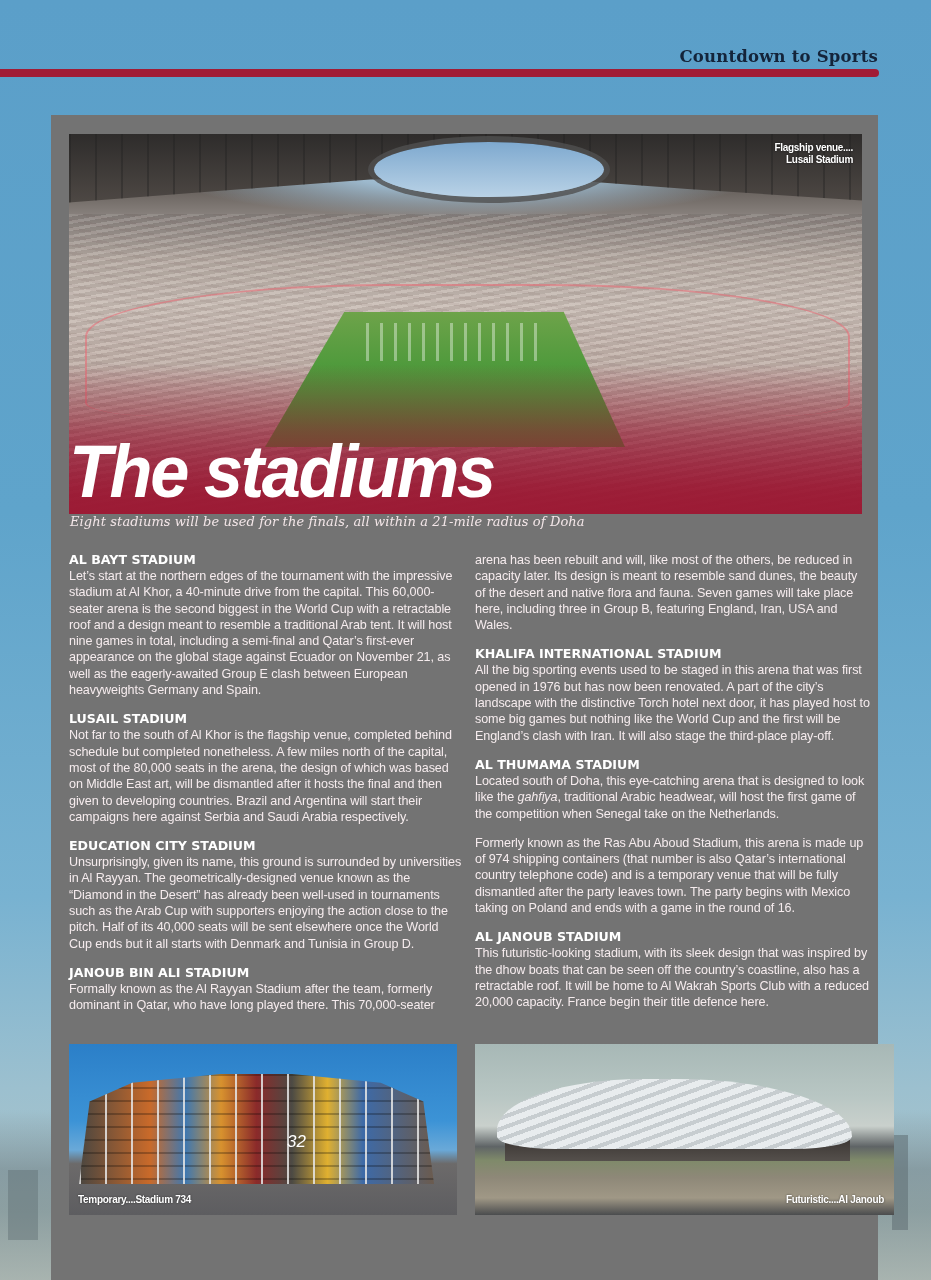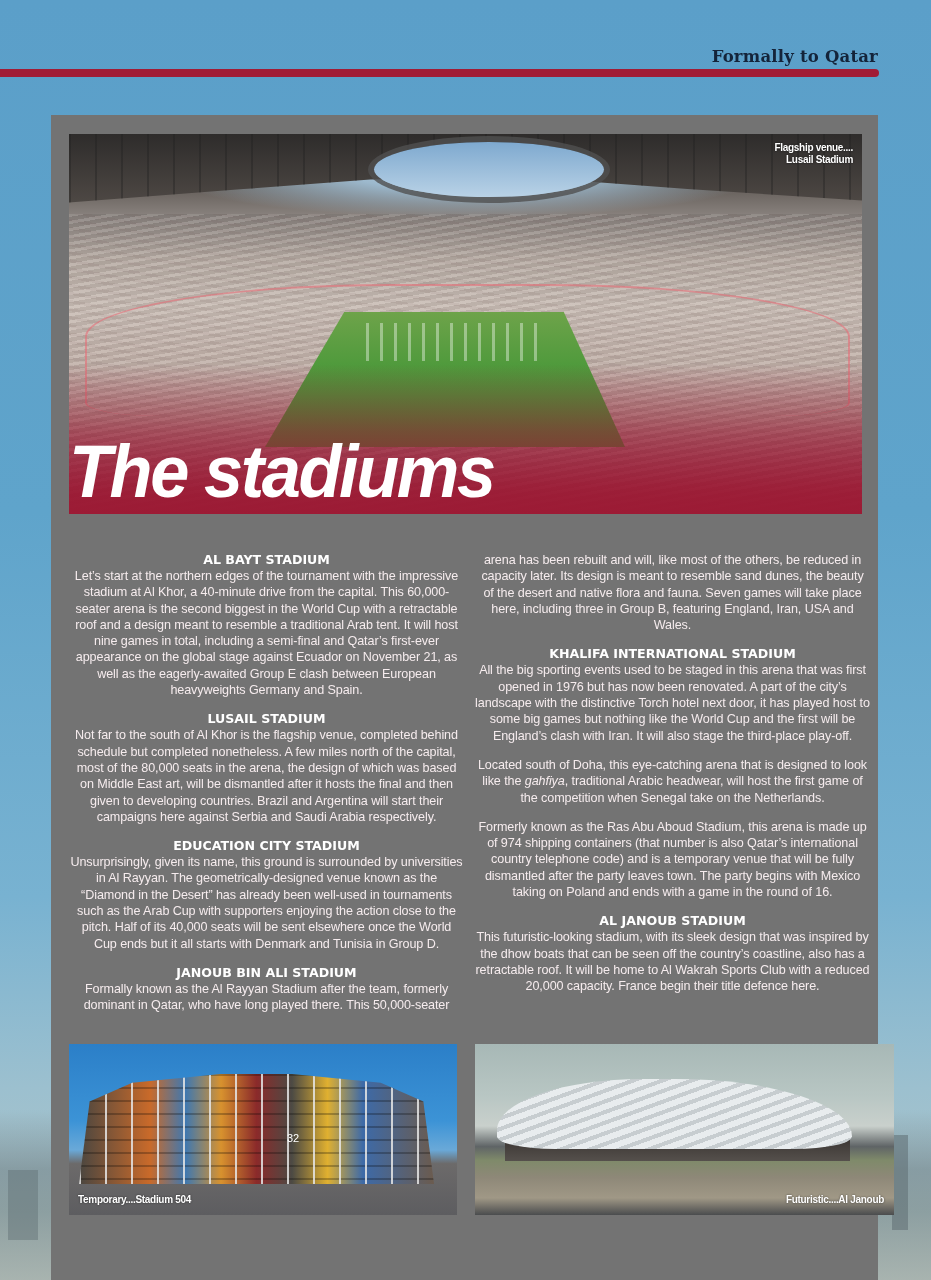--- a/index.html
+++ b/index.html
@@ -94,21 +94,21 @@
     font-family: "DejaVu Serif", serif; font-style: italic; font-size: 13px;
     color: #f3e6e8; letter-spacing: 0.1px;
   }
   .col {
     position: absolute; top: 437px; width: 395px;
     font-family: "Liberation Sans", sans-serif; font-size: 12.6px; line-height: 16.3px;
     color: #f6ecee; letter-spacing: -0.1px;
   }
   .col.left { left: 18px; }
   .col.right { left: 424px; }
-  .article { margin-bottom: 13px; text-align: center; }
+  .article { margin-bottom: 13px; }
   .article h2 {
     margin: 0; font-family: "DejaVu Sans", sans-serif; font-weight: bold; font-size: 12.6px; line-height: 16px;
     color: #ffffff; letter-spacing: 0px;
   }
   .article p { margin: 0; }
   .article p em { font-style: italic; }
   .photo {
     position: absolute; top: 929px; height: 171px; overflow: hidden;
   }
   .photo.left { left: 18px; width: 388px;
@@ -120,21 +120,21 @@
   .container-stack {
     position: absolute; left: 10px; top: 30px; width: 355px; height: 110px;
     background:
       repeating-linear-gradient(90deg, rgba(230,230,230,0.85) 0 2px, rgba(0,0,0,0) 2px 26px),
       repeating-linear-gradient(180deg, rgba(0,0,0,0.25) 0 2px, rgba(0,0,0,0) 2px 13px),
       linear-gradient(90deg, #4a4640 0%, #c96a2a 20%, #3f78b0 30%, #d8922e 40%, #8b2a2a 50%, #4c4a44 60%, #e0b030 70%, #3d6aa8 80%, #6b5b4e 100%);
     clip-path: polygon(3% 25%, 15% 8%, 40% 0, 60% 0, 85% 8%, 97% 25%, 100% 100%, 0 100%);
   }
   .container-number {
     position: absolute; left: 218px; top: 88px; font-family: "Liberation Sans", sans-serif;
-    font-size: 11px; color: #ffffff;
+    font-size: 17px; color: #ffffff; font-style: italic;
   }
   .dome {
     position: absolute; left: 22px; top: 35px; width: 355px; height: 70px;
     background: repeating-linear-gradient(160deg, #e8ecee 0 6px, #c7cdd0 6px 10px);
     border-radius: 45% 55% 18% 18% / 80% 90% 20% 20%;
   }
   .dome-base {
     position: absolute; left: 30px; top: 95px; width: 345px; height: 22px;
     background: linear-gradient(180deg, #3b3633, #55504c);
   }
@@ -145,83 +145,85 @@
   }
   .photo.left .photo-caption { left: 9px; }
   .photo.right .photo-caption { right: 10px; }
 </style>
 </head>
 <body>
 
 <div class="skyline-left"></div>
 <div class="skyline-right"></div>
 
-<div class="section-header">Formally to Qatar</div>
+<div class="section-header">Countdown to Sports</div>
 <div class="header-bar"></div>
 
 <div class="panel">
 
   <div class="hero">
     <div class="hero-seats"></div>
     <div class="hero-roof"></div>
     <div class="hero-sky"></div>
     <div class="hero-ring"></div>
     <div class="hero-pitch"></div>
     <div class="hero-fade"></div>
     <div class="hero-caption">
       <div>Flagship venue....</div>
       <div>Lusail Stadium</div>
     </div>
   </div>
 
   <div class="title">The stadiums</div>
+  <div class="subtitle">Eight stadiums will be used for the finals, all within a 21-mile radius of Doha</div>
 
   <div class="col left">
     <div class="article">
       <h2>AL BAYT STADIUM</h2>
       <p>Let’s start at the northern edges of the tournament with the impressive stadium at Al Khor, a 40-minute drive from the capital. This 60,000-seater arena is the second biggest in the World Cup with a retractable roof and a design meant to resemble a traditional Arab tent. It will host nine games in total, including a semi-final and Qatar’s first-ever appearance on the global stage against Ecuador on November 21, as well as the eagerly-awaited Group E clash between European heavyweights Germany and Spain.</p>
     </div>
     <div class="article">
       <h2>LUSAIL STADIUM</h2>
       <p>Not far to the south of Al Khor is the flagship venue, completed behind schedule but completed nonetheless. A few miles north of the capital, most of the 80,000 seats in the arena, the design of which was based on Middle East art, will be dismantled after it hosts the final and then given to developing countries. Brazil and Argentina will start their campaigns here against Serbia and Saudi Arabia respectively.</p>
     </div>
     <div class="article">
       <h2>EDUCATION CITY STADIUM</h2>
       <p>Unsurprisingly, given its name, this ground is surrounded by universities in Al Rayyan. The geometrically-designed venue known as the “Diamond in the Desert” has already been well-used in tournaments such as the Arab Cup with supporters enjoying the action close to the pitch. Half of its 40,000 seats will be sent elsewhere once the World Cup ends but it all starts with Denmark and Tunisia in Group D.</p>
     </div>
     <div class="article">
       <h2>JANOUB BIN ALI STADIUM</h2>
-      <p>Formally known as the Al Rayyan Stadium after the team, formerly dominant in Qatar, who have long played there. This 50,000-seater</p>
+      <p>Formally known as the Al Rayyan Stadium after the team, formerly dominant in Qatar, who have long played there. This 70,000-seater</p>
     </div>
   </div>
 
   <div class="col right">
     <div class="article">
       <p>arena has been rebuilt and will, like most of the others, be reduced in capacity later. Its design is meant to resemble sand dunes, the beauty of the desert and native flora and fauna. Seven games will take place here, including three in Group B, featuring England, Iran, USA and Wales.</p>
     </div>
     <div class="article">
       <h2>KHALIFA INTERNATIONAL STADIUM</h2>
       <p>All the big sporting events used to be staged in this arena that was first opened in 1976 but has now been renovated. A part of the city’s landscape with the distinctive Torch hotel next door, it has played host to some big games but nothing like the World Cup and the first will be England’s clash with Iran. It will also stage the third-place play-off.</p>
     </div>
     <div class="article">
+      <h2>AL THUMAMA STADIUM</h2>
       <p><span>Located south of Doha, this eye-catching arena that is designed to look like the </span><em>gahfiya</em><span>, traditional Arabic headwear, will host the first game of the competition when Senegal take on the Netherlands.</span></p>
     </div>
     <div class="article">
       <p>Formerly known as the Ras Abu Aboud Stadium, this arena is made up of 974 shipping containers (that number is also Qatar’s international country telephone code) and is a temporary venue that will be fully dismantled after the party leaves town. The party begins with Mexico taking on Poland and ends with a game in the round of 16.</p>
     </div>
     <div class="article">
       <h2>AL JANOUB STADIUM</h2>
       <p>This futuristic-looking stadium, with its sleek design that was inspired by the dhow boats that can be seen off the country’s coastline, also has a retractable roof. It will be home to Al Wakrah Sports Club with a reduced 20,000 capacity. France begin their title defence here.</p>
     </div>
   </div>
 
   <div class="photo left">
     <div class="container-stack"></div>
     <div class="container-number">32</div>
-    <div class="photo-caption">Temporary....Stadium 504</div>
+    <div class="photo-caption">Temporary....Stadium 734</div>
   </div>
 
   <div class="photo right">
     <div class="dome-base"></div>
     <div class="dome"></div>
     <div class="photo-caption">Futuristic....Al Janoub</div>
   </div>
 
 </div>
 

